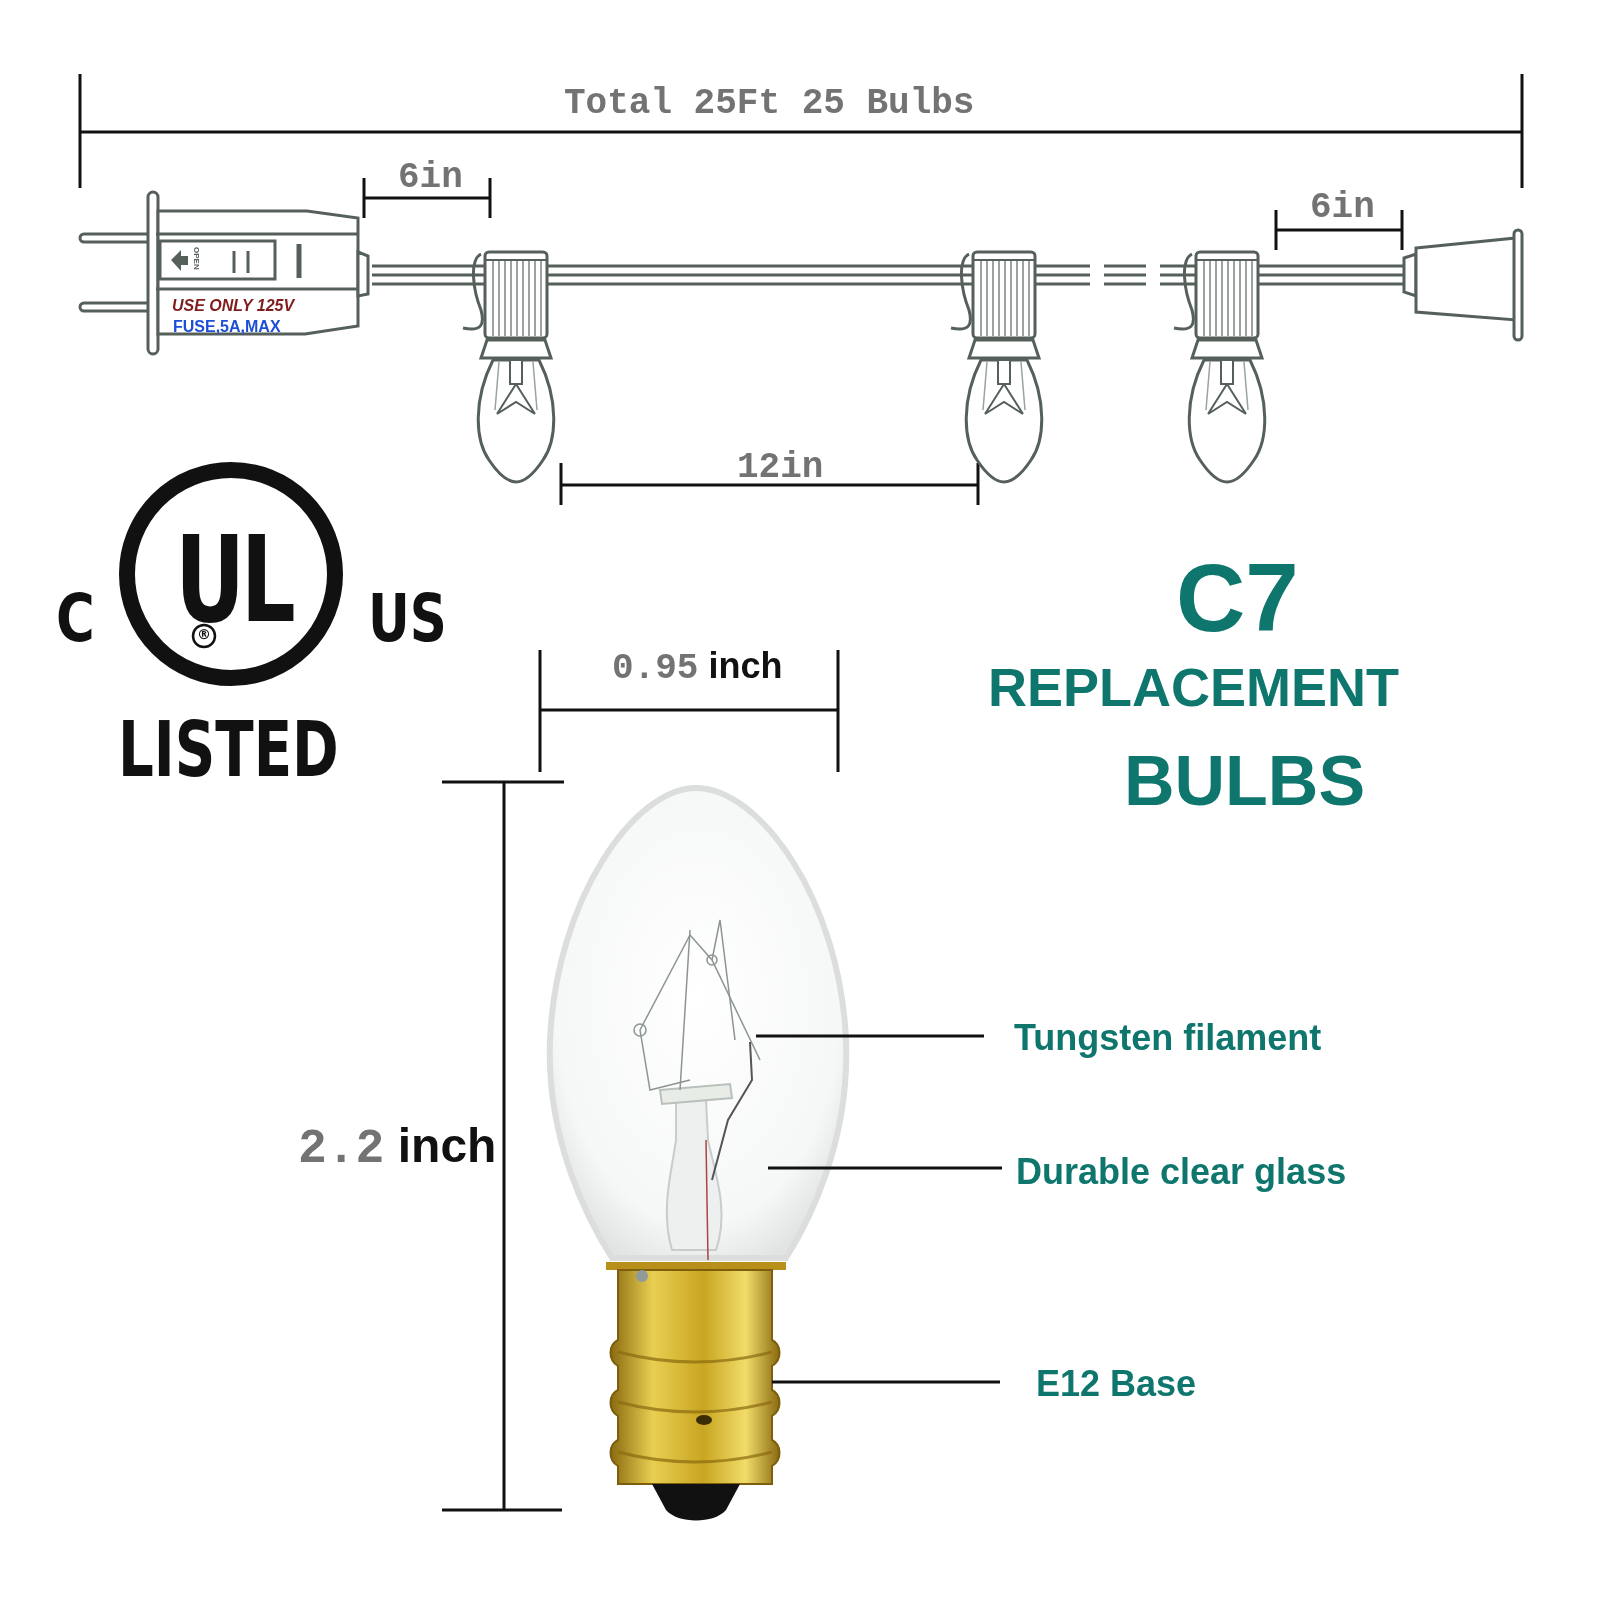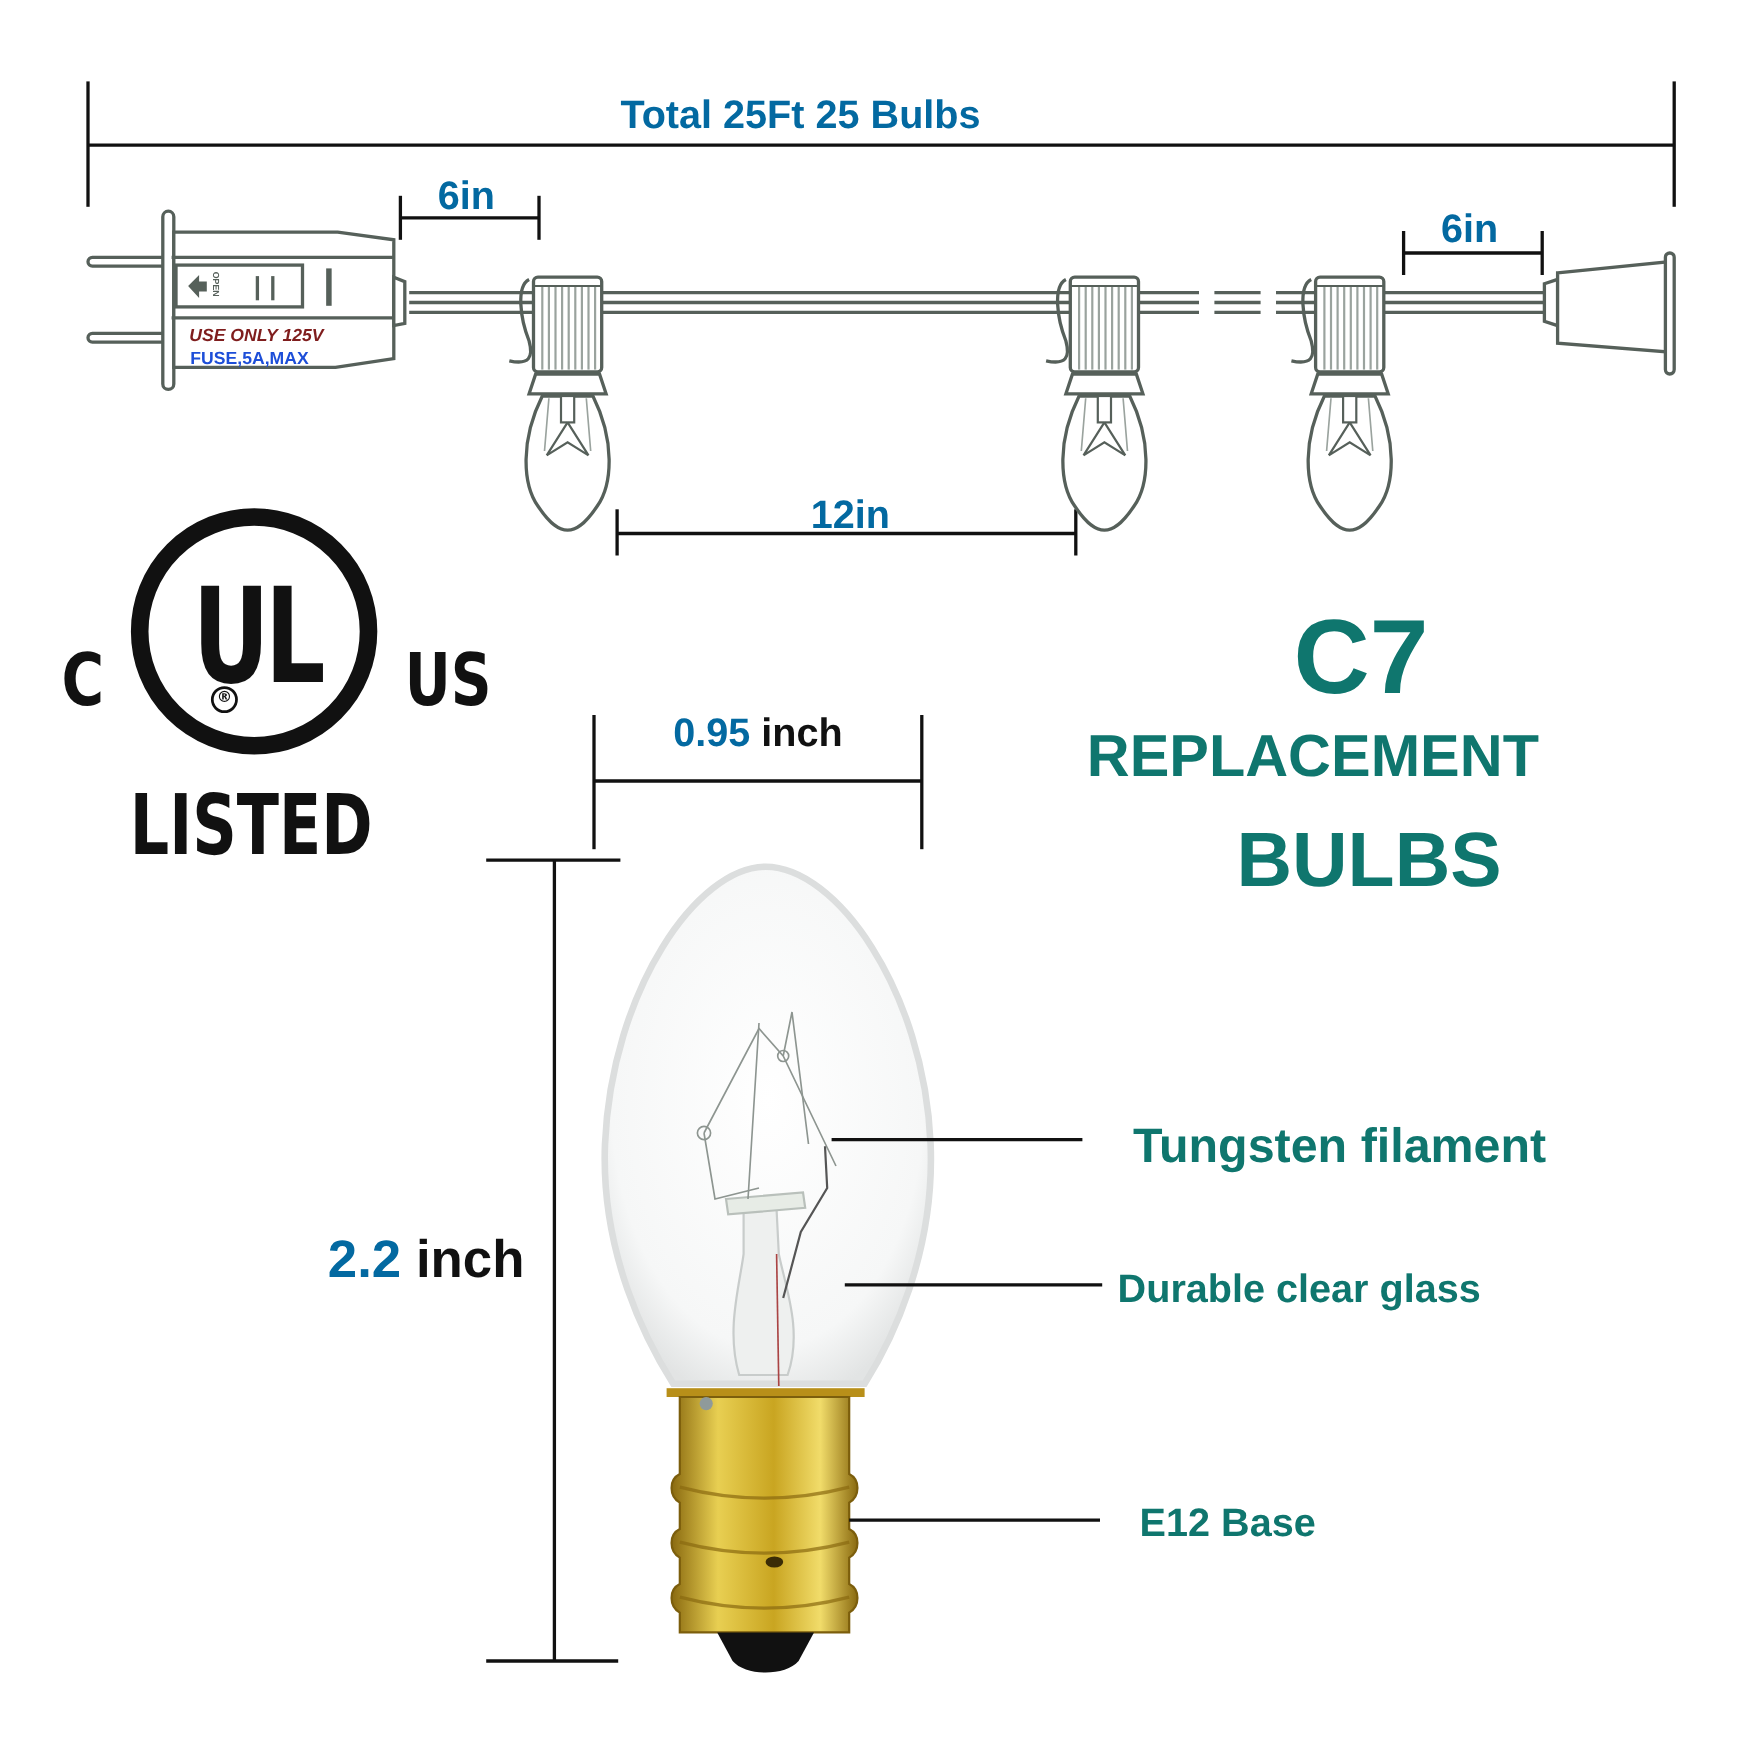--- a/index.html
+++ b/index.html
@@ -1,19 +1,19 @@
 <!DOCTYPE html>
 <html><head>
   <meta charset="utf-8">
   <style>
     html, body { margin: 0; padding: 0; background: #ffffff; }
     body { width: 1600px; height: 1600px; position: relative; overflow: hidden;
            font-family: "Liberation Sans", "DejaVu Sans", sans-serif; }
     .abs { position: absolute; }
-    .green { color: #0369a1; }
+    .green { color: #737373; font-family: Liberation Mono, monospace; }
     .dark { color: #0f766e; }
     .txt { font-weight: bold; white-space: nowrap; line-height: 1; }
     svg.layer { position: absolute; left: 0; top: 0; }
     .ul-text { font-family: "DejaVu Sans", sans-serif; font-weight: bold; color: #111; line-height: 1; }
   </style>
 </head>
 <body>
 
 <svg class="layer" width="1600" height="1600" viewBox="0 0 1600 1600">
   <defs>
@@ -176,15 +176,15 @@
 <div class="abs txt dark" style="left:964px; top:660px; font-size:54px;margin-left:24px;">REPLACEMENT</div>
 <div class="abs txt dark" style="left:1124px; top:746px; font-size:70px;">BULBS</div>
 
 <div class="abs txt" style="left:612px; top:648px; font-size:36px;">
   <span class="green">0.95</span><span class="dark" style="color:#111;"> inch</span>
 </div>
 <div class="abs txt" style="left:298px; top:1122px; font-size:48px;">
   <span class="green">2.2</span><span style="color:#111;"> inch</span>
 </div>
 
-<div class="abs txt dark" style="left:1014px; top:1020px; font-size:44px;margin-left:16px;">Tungsten filament</div>
+<div class="abs txt dark" style="left:1014px; top:1020px; font-size:36px;">Tungsten filament</div>
 <div class="abs txt dark" style="left:1016px; top:1154px; font-size:36px;">Durable clear glass</div>
 <div class="abs txt dark" style="left:1036px; top:1366px; font-size:36px;">E12 Base</div>
 
 </body></html>

